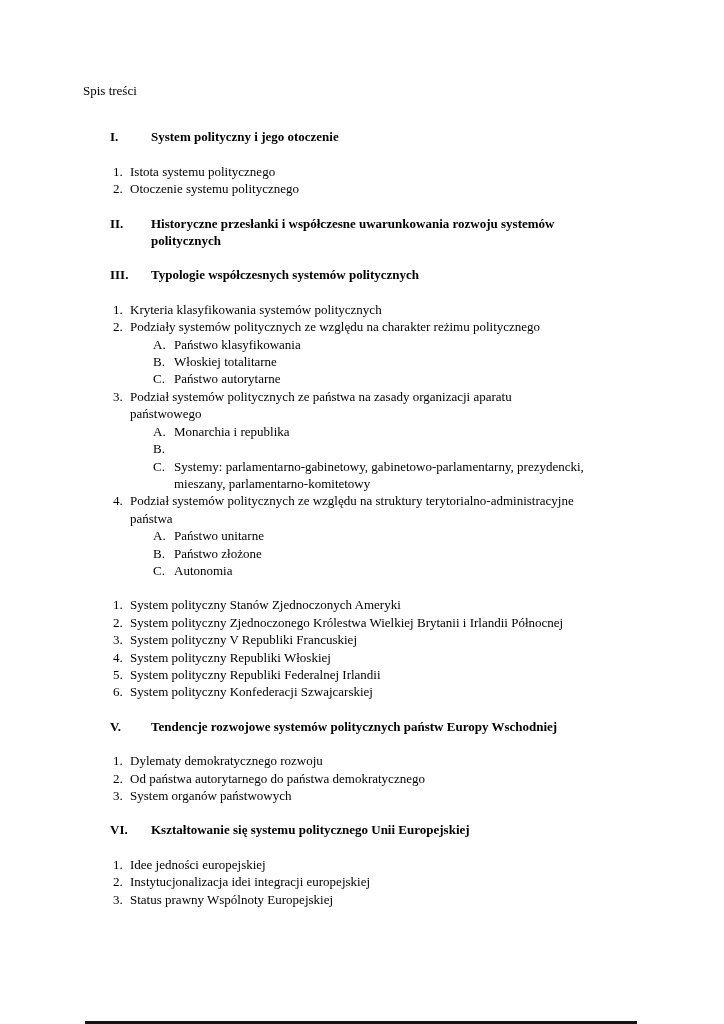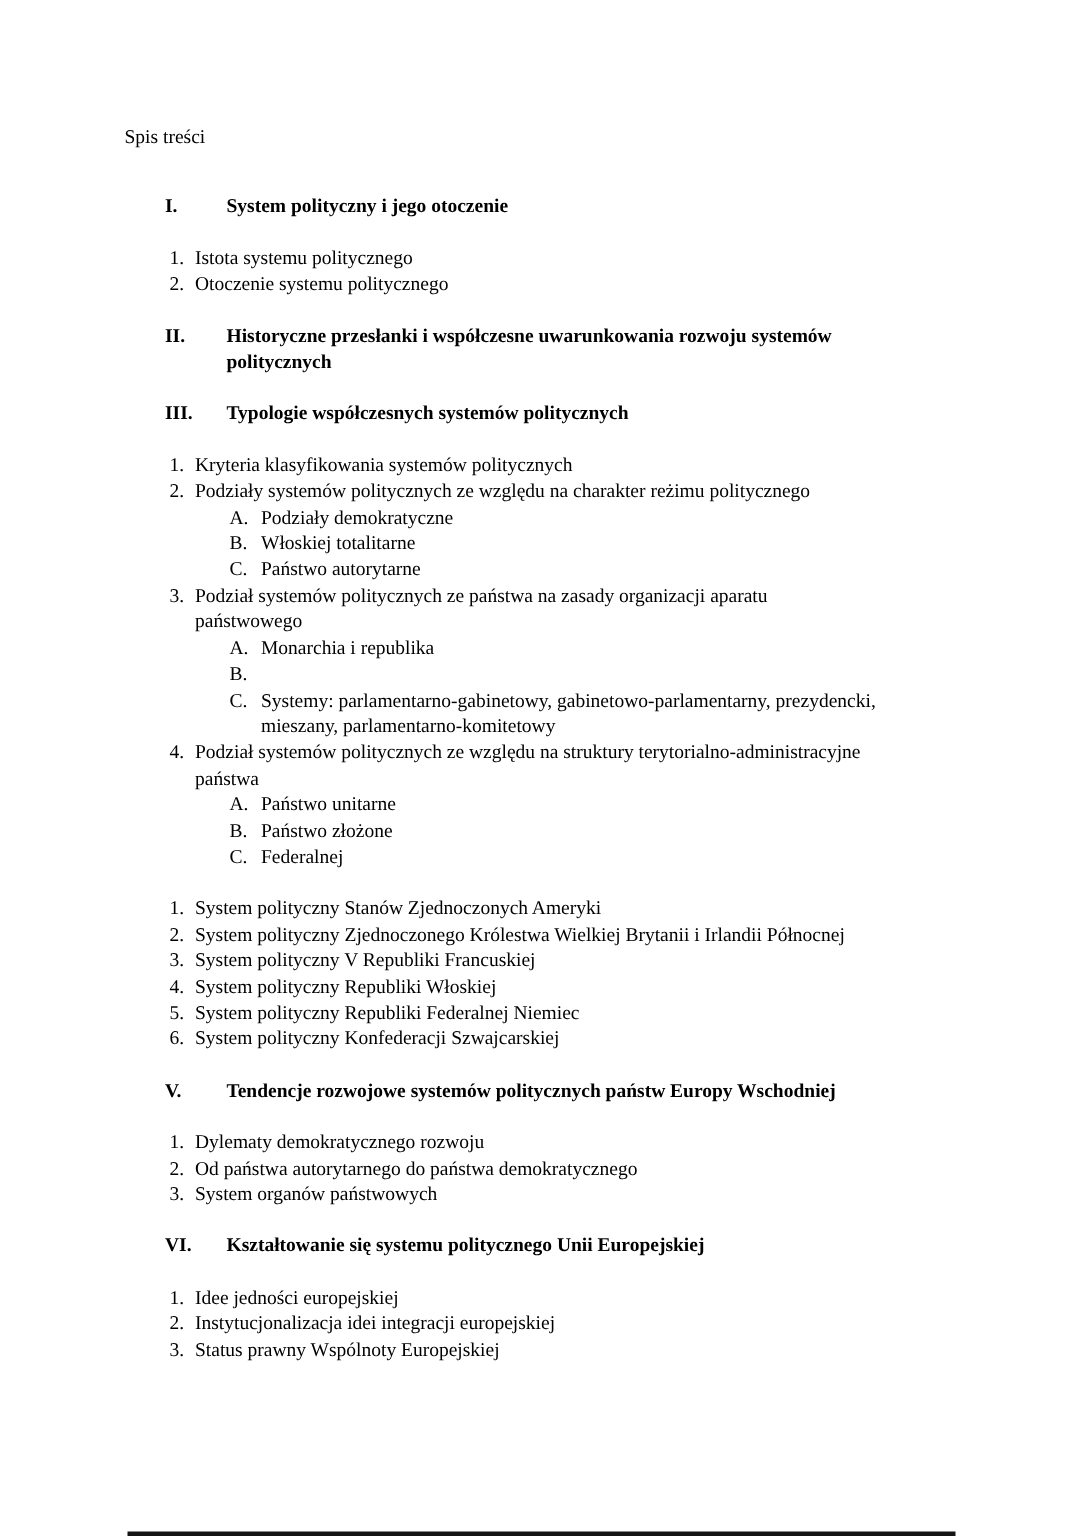--- a/index.html
+++ b/index.html
@@ -80,21 +80,21 @@
           <div class="item">
             <span class="num">1.</span>
             <span class="txt">Kryteria klasyfikowania systemów politycznych</span>
           </div>
           <div class="item">
             <span class="num">2.</span>
             <span class="txt">Podziały systemów politycznych ze względu na charakter reżimu politycznego</span>
           </div>
           <div class="subitem">
             <span class="num">A.</span>
-            <span class="txt">Podziały demokratyczne</span>
+            <span class="txt">Państwo klasyfikowania</span>
           </div>
           <div class="subitem">
             <span class="num">B.</span>
             <span class="txt">Włoskiej totalitarne</span>
           </div>
           <div class="subitem">
             <span class="num">C.</span>
             <span class="txt">Państwo autorytarne</span>
           </div>
           <div class="item">
@@ -122,21 +122,21 @@
           <div class="subitem">
             <span class="num">A.</span>
             <span class="txt">Państwo unitarne</span>
           </div>
           <div class="subitem">
             <span class="num">B.</span>
             <span class="txt">Państwo złożone</span>
           </div>
           <div class="subitem">
             <span class="num">C.</span>
-            <span class="txt">Federalnej</span>
+            <span class="txt">Autonomia</span>
           </div>
         </div>
       </div>
       <div class="section">
         <div class="items">
           <div class="item">
             <span class="num">1.</span>
             <span class="txt">System polityczny Stanów Zjednoczonych Ameryki</span>
           </div>
           <div class="item">
@@ -146,21 +146,21 @@
           <div class="item">
             <span class="num">3.</span>
             <span class="txt">System polityczny V Republiki Francuskiej</span>
           </div>
           <div class="item">
             <span class="num">4.</span>
             <span class="txt">System polityczny Republiki Włoskiej</span>
           </div>
           <div class="item">
             <span class="num">5.</span>
-            <span class="txt">System polityczny Republiki Federalnej Niemiec</span>
+            <span class="txt">System polityczny Republiki Federalnej Irlandii</span>
           </div>
           <div class="item">
             <span class="num">6.</span>
             <span class="txt">System polityczny Konfederacji Szwajcarskiej</span>
           </div>
         </div>
       </div>
       <div class="section">
         <div class="section-heading">
           <span class="num">V.</span>

